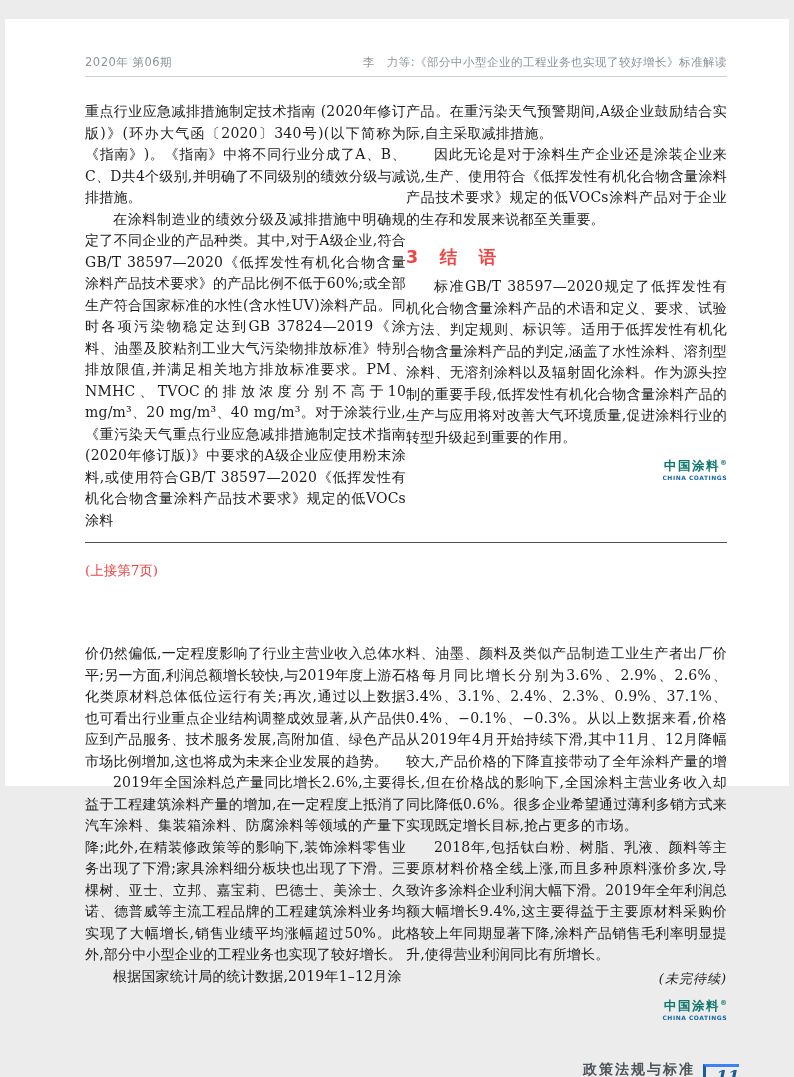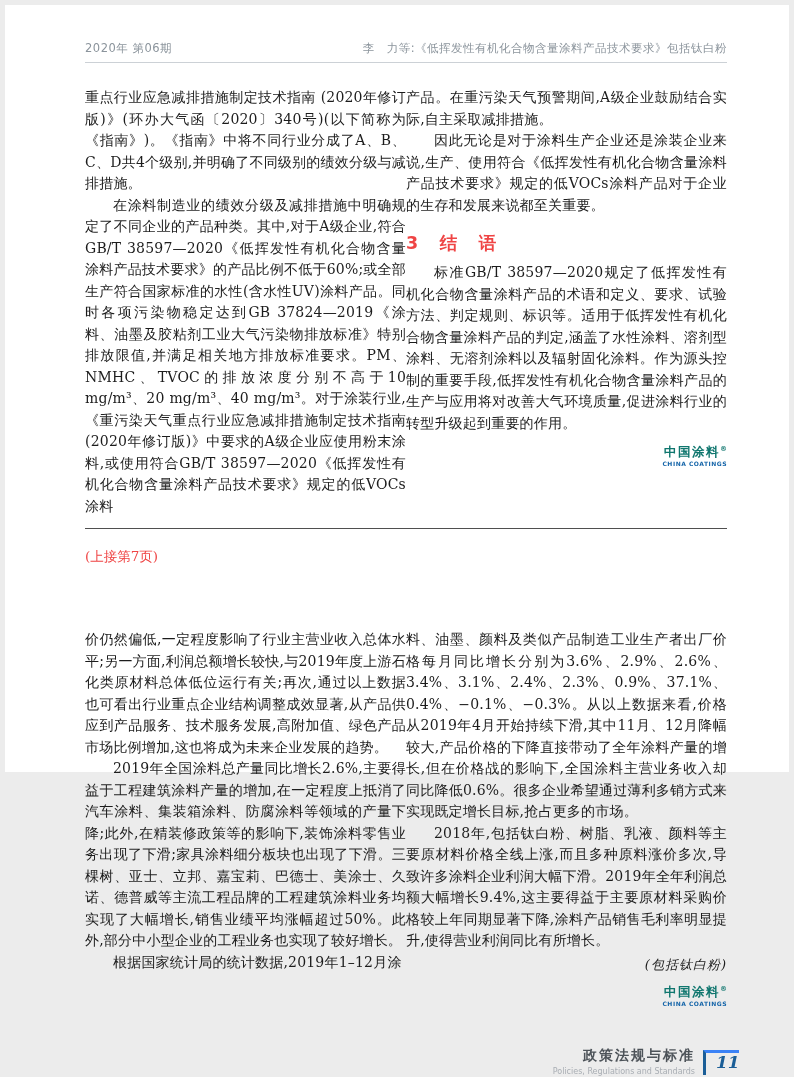--- a/index.html
+++ b/index.html
@@ -4,21 +4,21 @@
 <style>
   html,body{margin:0;padding:0;}
   body{
     width:794px;height:1077px;position:relative;
     background:#ececec;
     font-family:"DejaVu Serif","Liberation Serif",serif;
     color:#1c1c1c;
     overflow:hidden;
   }
   .page{
-    position:absolute;left:5px;top:5px;width:784px;height:767px;
+    position:absolute;left:5px;top:19px;width:784px;height:767px;
     background:#ffffff;
   }
   
   .header{
     position:absolute;left:80px;right:62px;top:36px;
     display:flex;justify-content:space-between;align-items:baseline;
     font-family:"DejaVu Sans","Liberation Sans",sans-serif;
     font-size:11.5px;color:#8b949c;letter-spacing:.5px;
   }
   .header-rule{
@@ -88,21 +88,21 @@
     font-family:"DejaVu Serif","Liberation Serif",serif;line-height:1;
   }
 </style>
 </head>
 <body>
 
 <div class="page">
 
   <div class="header">
     <span>2020年  第06期</span>
-    <span>李　力等:《低挥发性有机化合物含量涂料产品技术要求》包括钛白粉</span>
+    <span>李　力等:《部分中小型企业的工程业务也实现了较好增长》标准解读</span>
   </div>
   <div class="header-rule"></div>
 
   <div class="article" style="top:82px;">
     <div class="col">
       <p>重点行业应急减排措施制定技术指南 (2020年修订版)》(环办大气函〔2020〕340号)(以下简称为《指南》)。《指南》中将不同行业分成了A、B、C、D共4个级别,并明确了不同级别的绩效分级与减排措施。</p>
       <p class="ind">在涂料制造业的绩效分级及减排措施中明确规定了不同企业的产品种类。其中,对于A级企业,符合GB/T 38597—2020《低挥发性有机化合物含量涂料产品技术要求》的产品比例不低于60%;或全部生产符合国家标准的水性(含水性UV)涂料产品。同时各项污染物稳定达到GB 37824—2019《涂料、油墨及胶粘剂工业大气污染物排放标准》特别排放限值,并满足相关地方排放标准要求。PM、NMHC、TVOC的排放浓度分别不高于10 mg/m³、20 mg/m³、40 mg/m³。对于涂装行业,《重污染天气重点行业应急减排措施制定技术指南 (2020年修订版)》中要求的A级企业应使用粉末涂料,或使用符合GB/T 38597—2020《低挥发性有机化合物含量涂料产品技术要求》规定的低VOCs涂料</p>
     </div>
     <div class="col">
       <p>产品。在重污染天气预警期间,A级企业鼓励结合实际,自主采取减排措施。</p>
@@ -121,21 +121,21 @@
 
   <div class="article" style="top:624px;">
     <div class="col">
       <p>价仍然偏低,一定程度影响了行业主营业收入总体水平;另一方面,利润总额增长较快,与2019年度上游石化类原材料总体低位运行有关;再次,通过以上数据也可看出行业重点企业结构调整成效显著,从产品供应到产品服务、技术服务发展,高附加值、绿色产品市场比例增加,这也将成为未来企业发展的趋势。</p>
       <p class="ind">2019年全国涂料总产量同比增长2.6%,主要得益于工程建筑涂料产量的增加,在一定程度上抵消了汽车涂料、集装箱涂料、防腐涂料等领域的产量下降;此外,在精装修政策等的影响下,装饰涂料零售业务出现了下滑;家具涂料细分板块也出现了下滑。三棵树、亚士、立邦、嘉宝莉、巴德士、美涂士、久诺、德普威等主流工程品牌的工程建筑涂料业务均实现了大幅增长,销售业绩平均涨幅超过50%。此外,部分中小型企业的工程业务也实现了较好增长。</p>
       <p class="ind">根据国家统计局的统计数据,2019年1–12月涂</p>
     </div>
     <div class="col">
       <p>料、油墨、颜料及类似产品制造工业生产者出厂价格每月同比增长分别为3.6%、2.9%、2.6%、3.4%、3.1%、2.4%、2.3%、0.9%、37.1%、0.4%、−0.1%、−0.3%。从以上数据来看,价格从2019年4月开始持续下滑,其中11月、12月降幅较大,产品价格的下降直接带动了全年涂料产量的增长,但在价格战的影响下,全国涂料主营业务收入却同比降低0.6%。很多企业希望通过薄利多销方式来实现既定增长目标,抢占更多的市场。</p>
       <p class="ind">2018年,包括钛白粉、树脂、乳液、颜料等主要原材料价格全线上涨,而且多种原料涨价多次,导致许多涂料企业利润大幅下滑。2019年全年利润总额大幅增长9.4%,这主要得益于主要原材料采购价格较上年同期显著下降,涂料产品销售毛利率明显提升,使得营业利润同比有所增长。</p>
-      <div class="tbc">(包括钛白粉)</div>
+      <div class="tbc">(未完待续)</div>
       <div class="logo">
         <div><span class="logo-zh"><span>中国涂料</span><sup>®</sup></span></div>
         <div class="logo-en">CHINA COATINGS</div>
       </div>
     </div>
   </div>
 
   <div class="footer">
     <div class="footer-titles">
       <div class="footer-zh">政策法规与标准</div>

